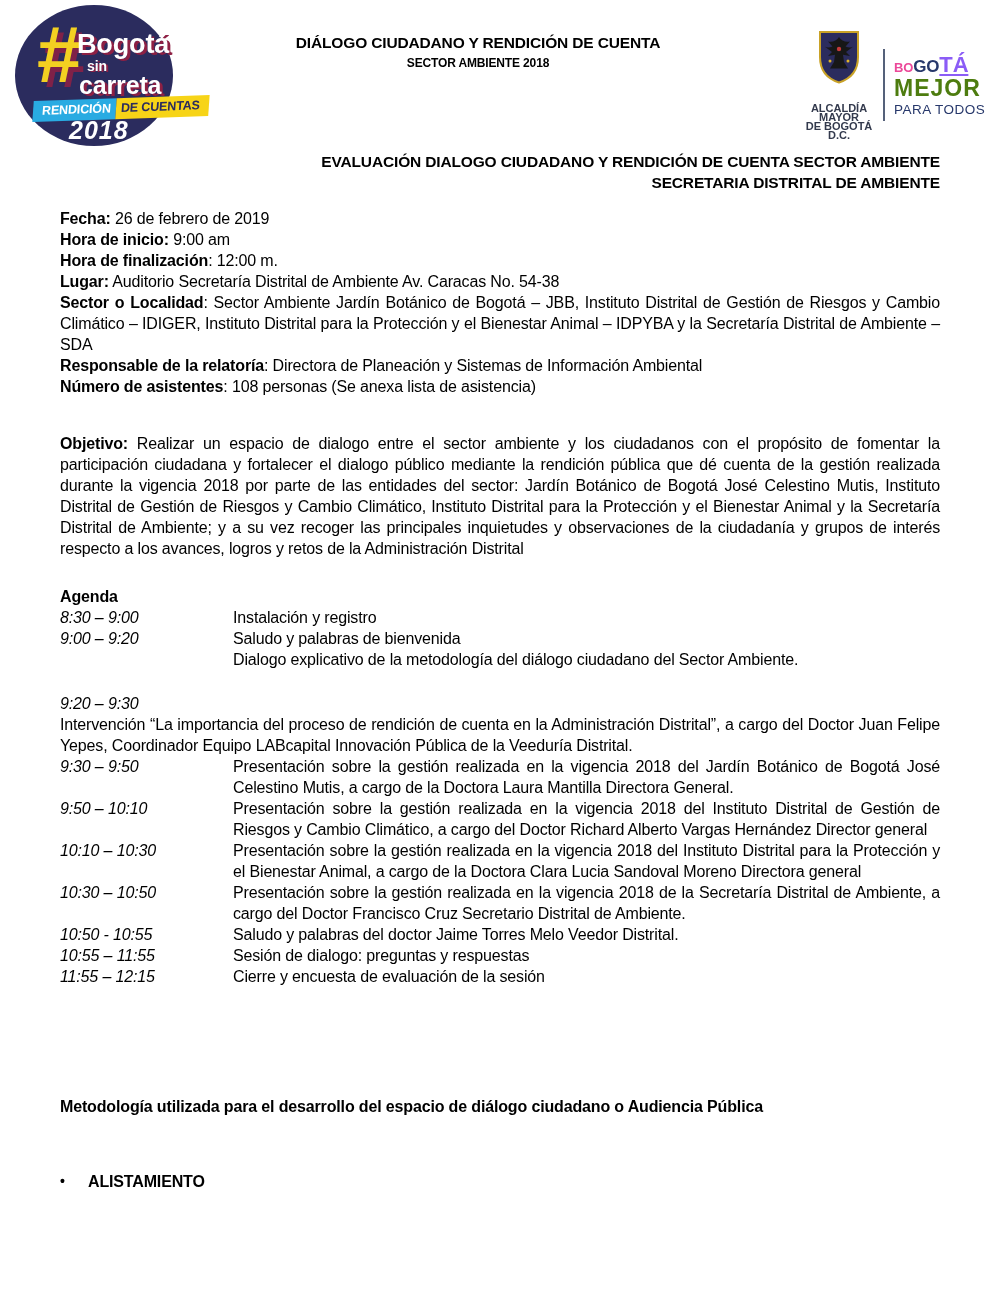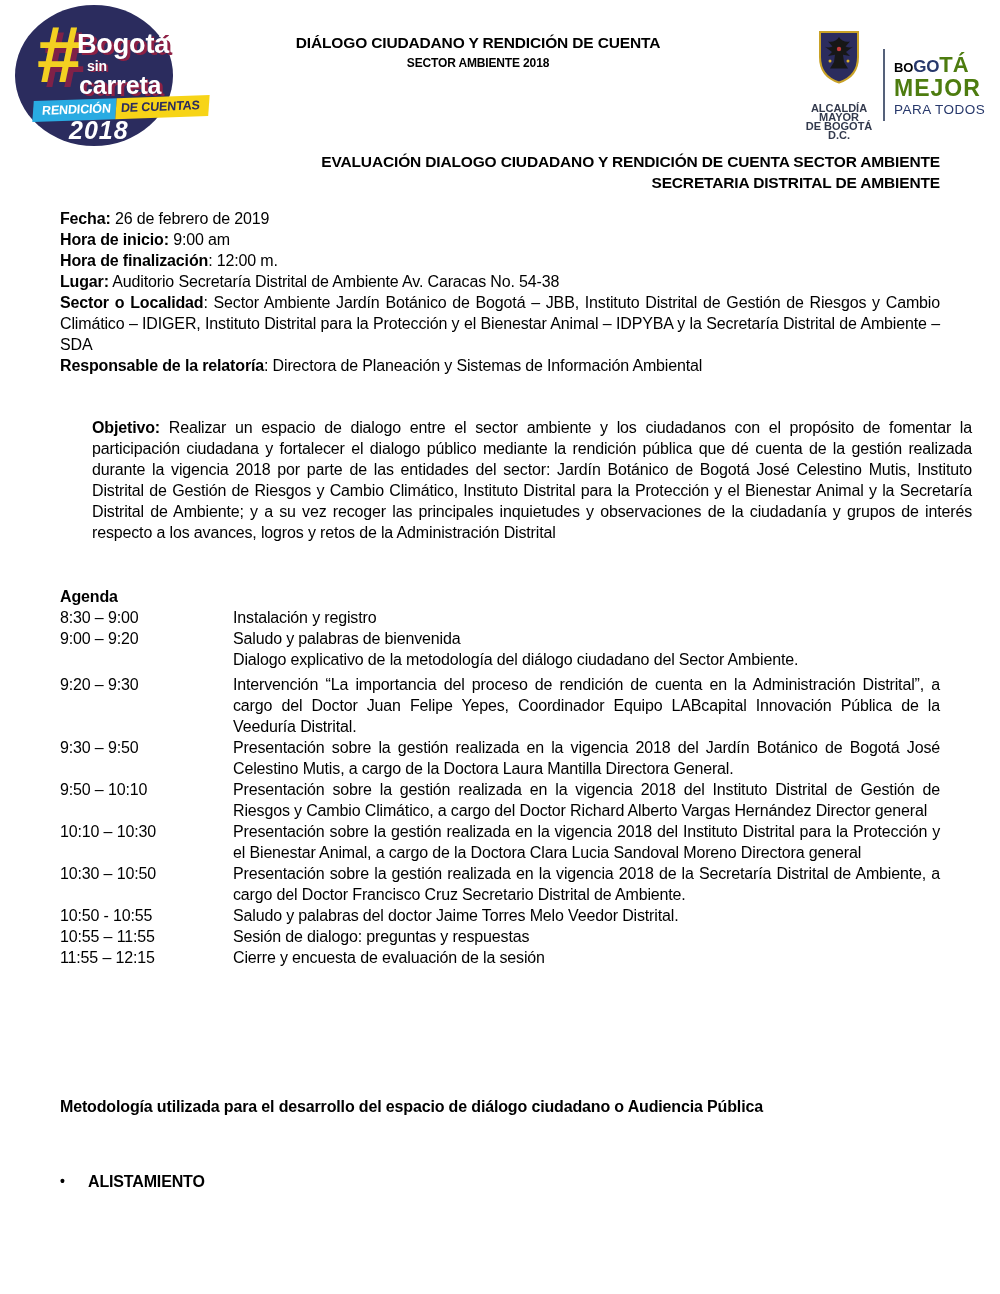--- a/index.html
+++ b/index.html
@@ -34,44 +34,44 @@
   .ht1 { font-size:15.5px; font-weight:bold; line-height:19px; }
   .ht2 { font-size:12px; font-weight:bold; line-height:15px; margin-top:4px; }
 
   .gov { position:absolute; left:800px; top:30px; display:flex; align-items:center; }
   .shield-block { width:78px; text-align:center; }
   .shield-caption { margin-top:16px; font-size:11px; font-weight:bold; color:#333a4d;
     line-height:9px; letter-spacing:0; }
   .divider { width:2px; height:72px; background:#55617a; margin:0 9px 0 5px; }
   .brand { line-height:1; white-space:nowrap; }
   .brand-bogota span { font-weight:bold; line-height:1; }
-  .b-bo { font-size:13px; color:#000000; }
+  .b-bo { font-size:13px; color:#ec4899; }
   .b-go { font-size:17px; color:#27386b; }
-  .b-ta { font-size:22px; color:#4d7c0f; }
+  .b-ta { font-size:22px; color:#8b5cf6;text-decoration:underline; }
   .brand-mejor { font-size:23px; font-weight:bold; color:#4d7c0f; letter-spacing:1px; margin-top:1px; }
   .brand-para  { font-size:13.5px; font-weight:normal; color:#27386b; letter-spacing:0.5px; margin-top:3px; }
 
   
   .doc-title { position:absolute; left:60px; top:151px; width:880px; text-align:right;
     font-size:15.5px; font-weight:bold; line-height:21px; }
 
   .fields { position:absolute; left:60px; top:208px; width:880px; font-size:16px; line-height:21px; }
   .fields p { text-align:justify; }
   .fields b { font-weight:bold; }
 
-  .objetivo { position:absolute; left:60px; top:417px; width:880px; font-size:16px;
-    line-height:21px; text-align:justify;margin-left:32px; }
+  .objetivo { position:absolute; left:60px; top:433px; width:880px; font-size:16px;
+    line-height:21px; text-align:justify; }
   .objetivo b { font-weight:bold; }
 
   .agenda { position:absolute; left:60px; top:586px; width:880px; font-size:16px; line-height:21px; }
   .agenda-title { font-weight:bold; }
   .agenda-row { display:flex; }
-  .agenda-row .time { width:173px; flex-shrink:0; }
+  .agenda-row .time { width:173px; flex-shrink:0;font-style:italic; }
   .agenda-row .desc { flex:1; text-align:justify; }
-  .gap-above { margin-top:4px; }
+  .gap-above { margin-top:23px;flex-direction:column; }
 
   .metodologia { position:absolute; left:60px; top:1096px; width:880px; font-size:16px;
     font-weight:bold; line-height:21px; }
 
   .bullet-item { position:absolute; left:60px; top:1171px; width:880px; display:flex;
     font-size:16px; font-weight:bold; line-height:21px; }
   .bullet-marker { width:28px; flex-shrink:0; font-size:14px; }
 </style>
 </head>
 <body>
@@ -123,20 +123,21 @@
     <div>SECRETARIA DISTRITAL DE AMBIENTE</div>
   </div>
 
   <div class="fields">
     <p><b>Fecha:</b><span> 26 de febrero de 2019</span></p>
     <p><b>Hora de inicio:</b><span> 9:00 am</span></p>
     <p><b>Hora de finalización</b><span>: 12:00 m.</span></p>
     <p><b>Lugar:</b><span> Auditorio Secretaría Distrital de Ambiente Av. Caracas No. 54-38</span></p>
     <p><b>Sector o Localidad</b><span>: Sector Ambiente Jardín Botánico de Bogotá – JBB, Instituto Distrital de Gestión de Riesgos y Cambio Climático – IDIGER, Instituto Distrital para la Protección y el Bienestar Animal – IDPYBA y la Secretaría Distrital de Ambiente – SDA</span></p>
     <p><b>Responsable de la relatoría</b><span>: Directora de Planeación y Sistemas de Información Ambiental</span></p>
+    <p><b>Número de asistentes</b><span>: 108 personas (Se anexa lista de asistencia)</span></p>
   </div>
 
   <p class="objetivo"><b>Objetivo:</b><span> Realizar un espacio de dialogo entre el sector ambiente y los ciudadanos con el propósito de fomentar la participación ciudadana y fortalecer el dialogo público mediante la rendición pública que dé cuenta de la gestión realizada durante la vigencia 2018 por parte de las entidades del sector: Jardín Botánico de Bogotá José Celestino Mutis,  Instituto Distrital de Gestión de Riesgos y Cambio Climático, Instituto Distrital para la Protección y el Bienestar Animal y la Secretaría Distrital de Ambiente; y a su vez recoger las principales inquietudes y observaciones de la ciudadanía y grupos de interés respecto a los avances, logros y retos de la Administración Distrital</span></p>
 
   <div class="agenda">
     <div class="agenda-title">Agenda</div>
     <div class="agenda-row">
         <span class="time">8:30  – 9:00</span>
         <span class="desc">Instalación y registro</span>
       </div>

